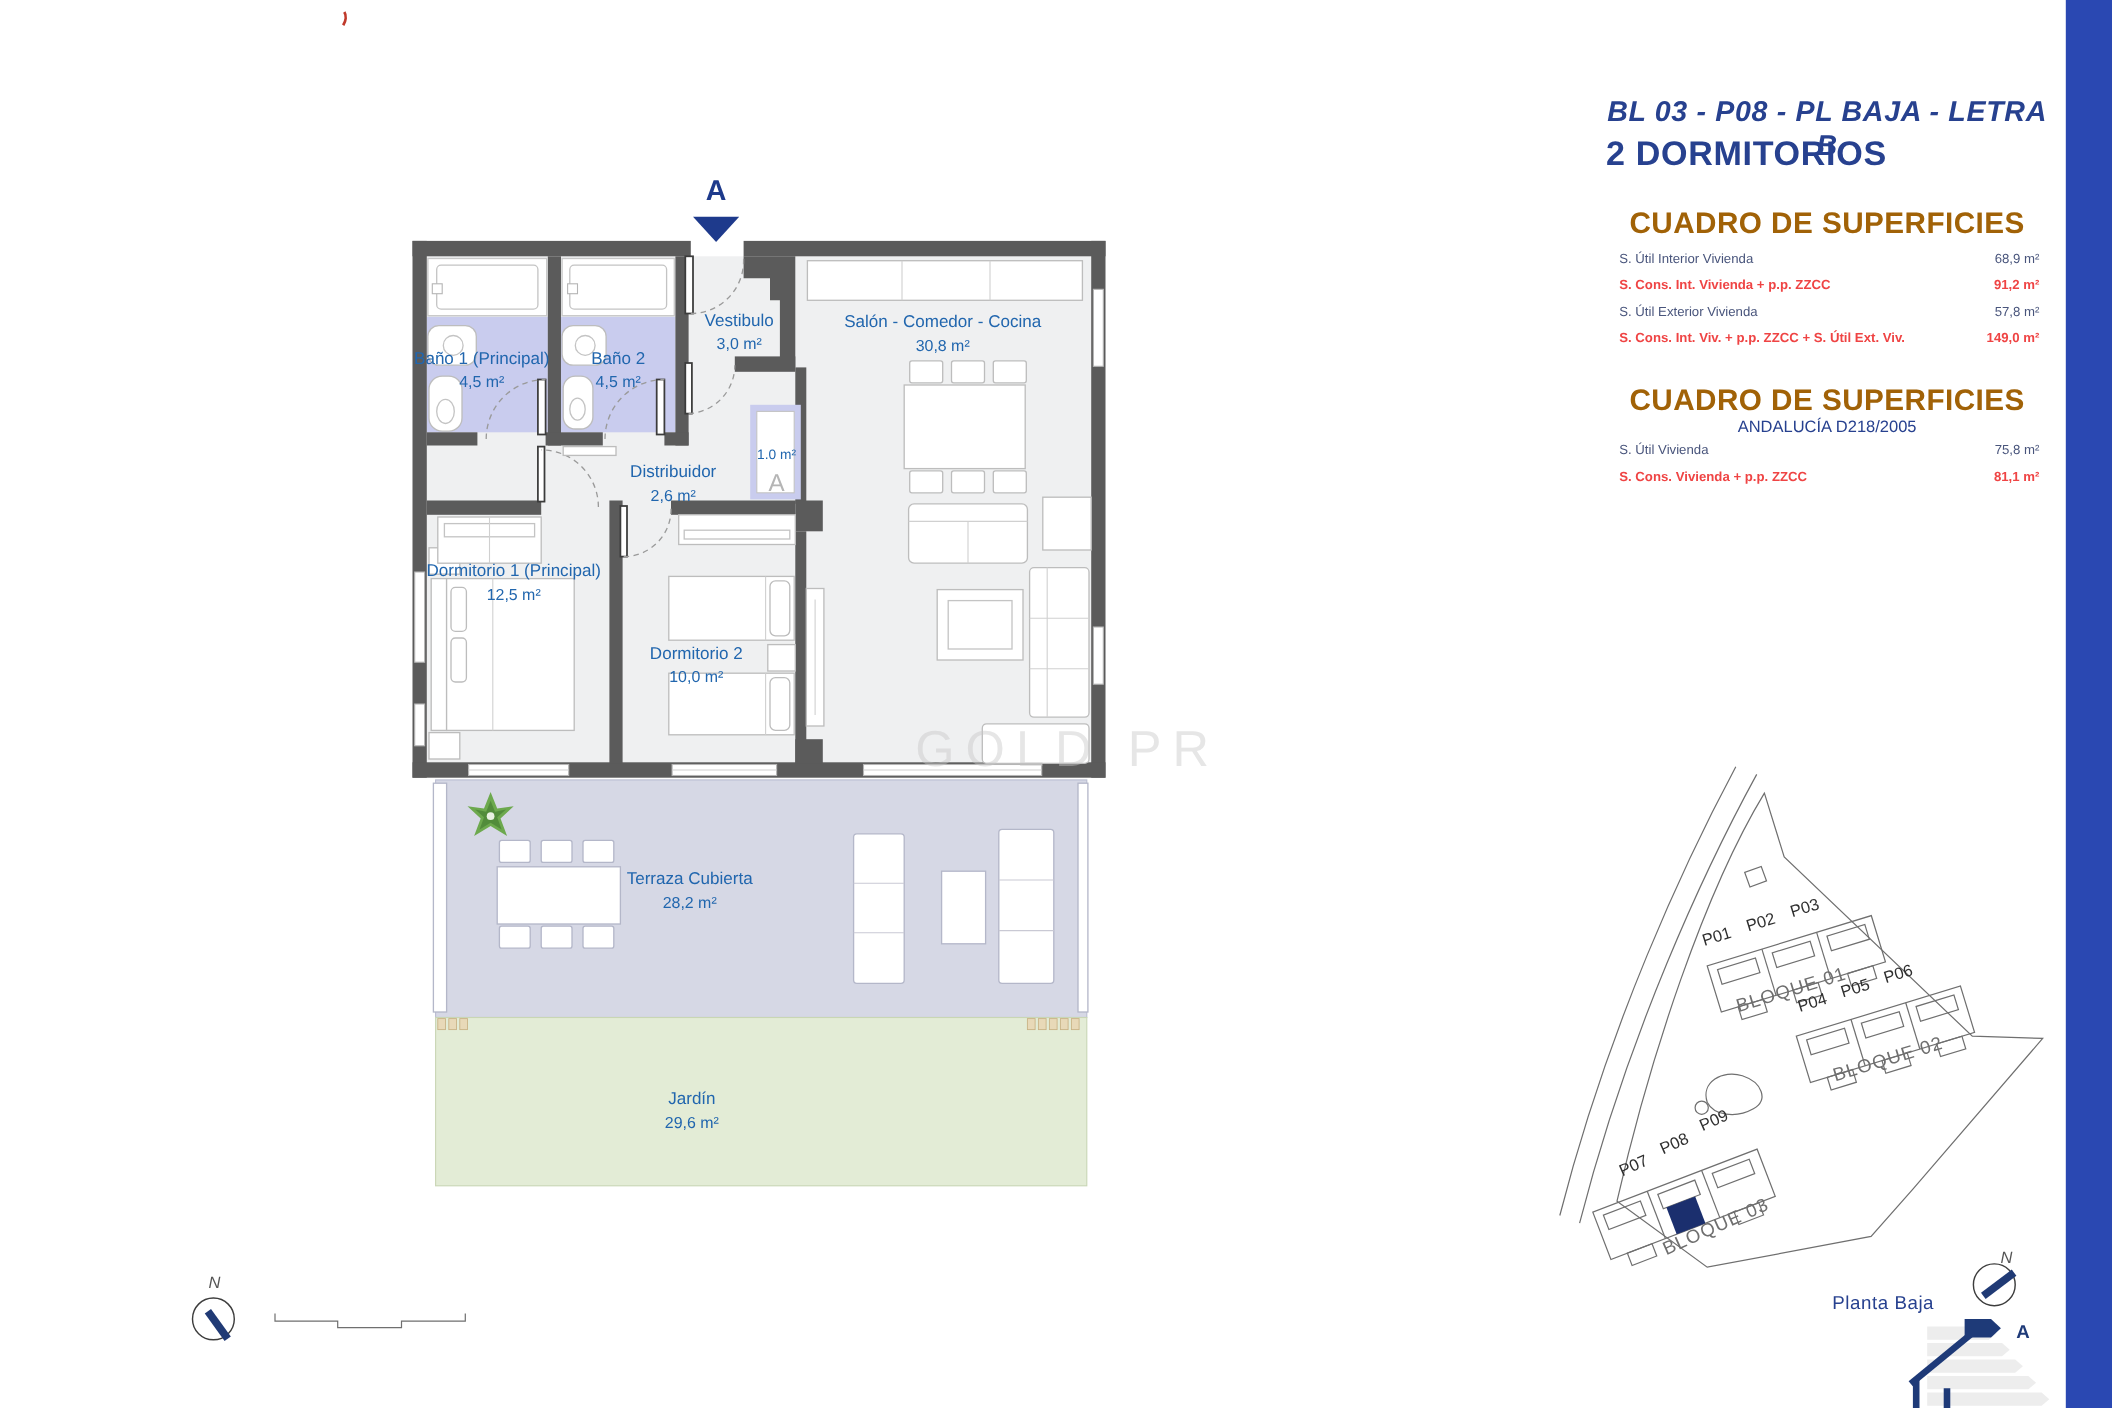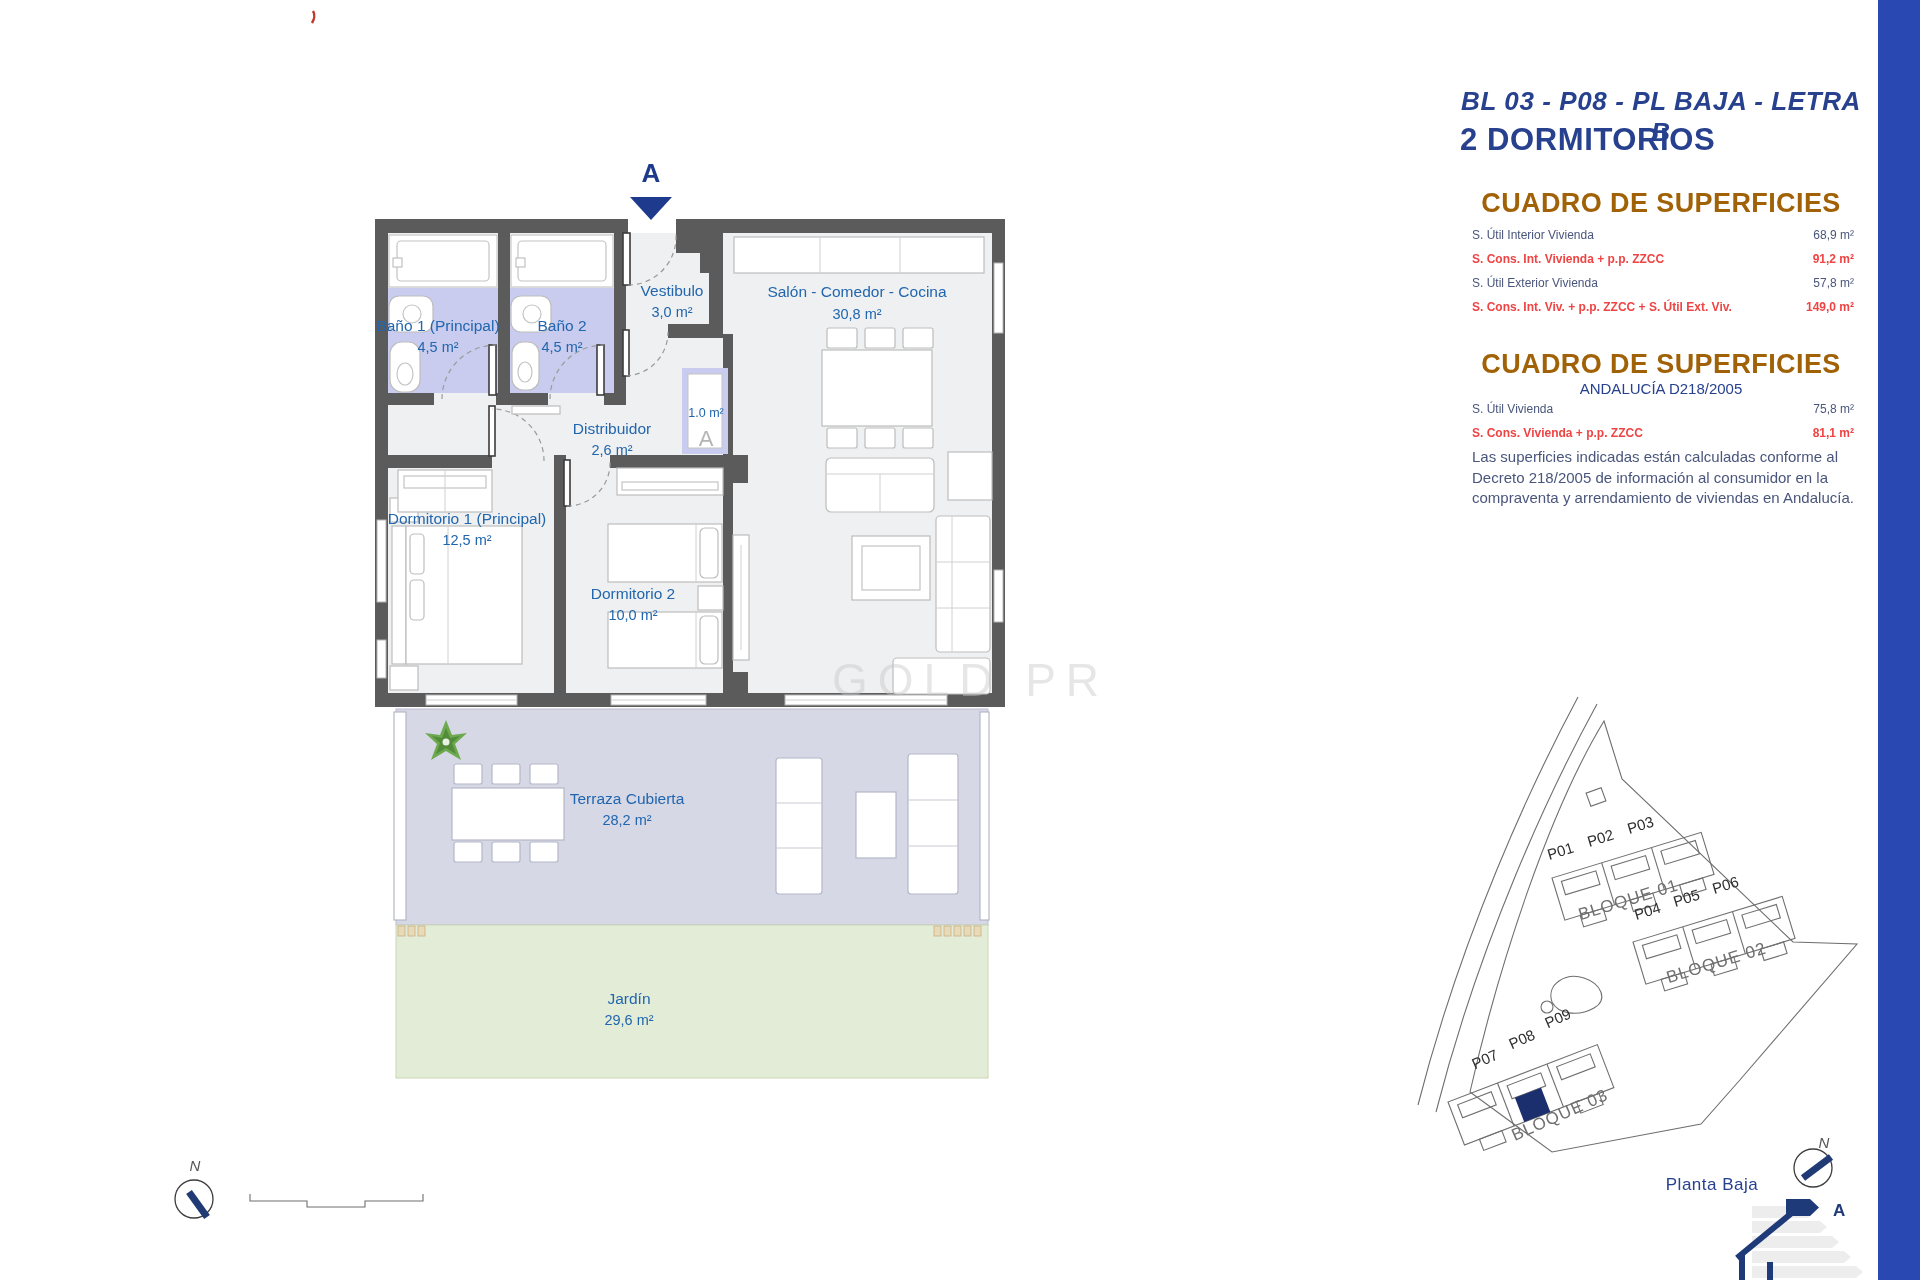--- a/index.html
+++ b/index.html
@@ -373,17 +373,16 @@
     <div class="sec-title" style="top:349px">CUADRO DE SUPERFICIES</div>
     <div class="sec-sub" style="top:380px">ANDALUCÍA D218/2005</div>
     <div class="trow" style="top:402px">
       <span>S. Útil Vivienda</span>
       <span class="val">75,8 m²</span>
     </div>
     <div class="trow bold" style="top:426px">
       <span>S. Cons. Vivienda + p.p. ZZCC</span>
       <span class="val">81,1 m²</span>
     </div>
-    <div class="note">Las superficies indicadas están calculadas conforme al Decreto 218/2005 de información al consumidor en la compraventa y arrendamiento de viviendas en Andalucía.</div>
   </div>
 
   <div class="stripe"></div>
 </div>
 
 </body></html>

